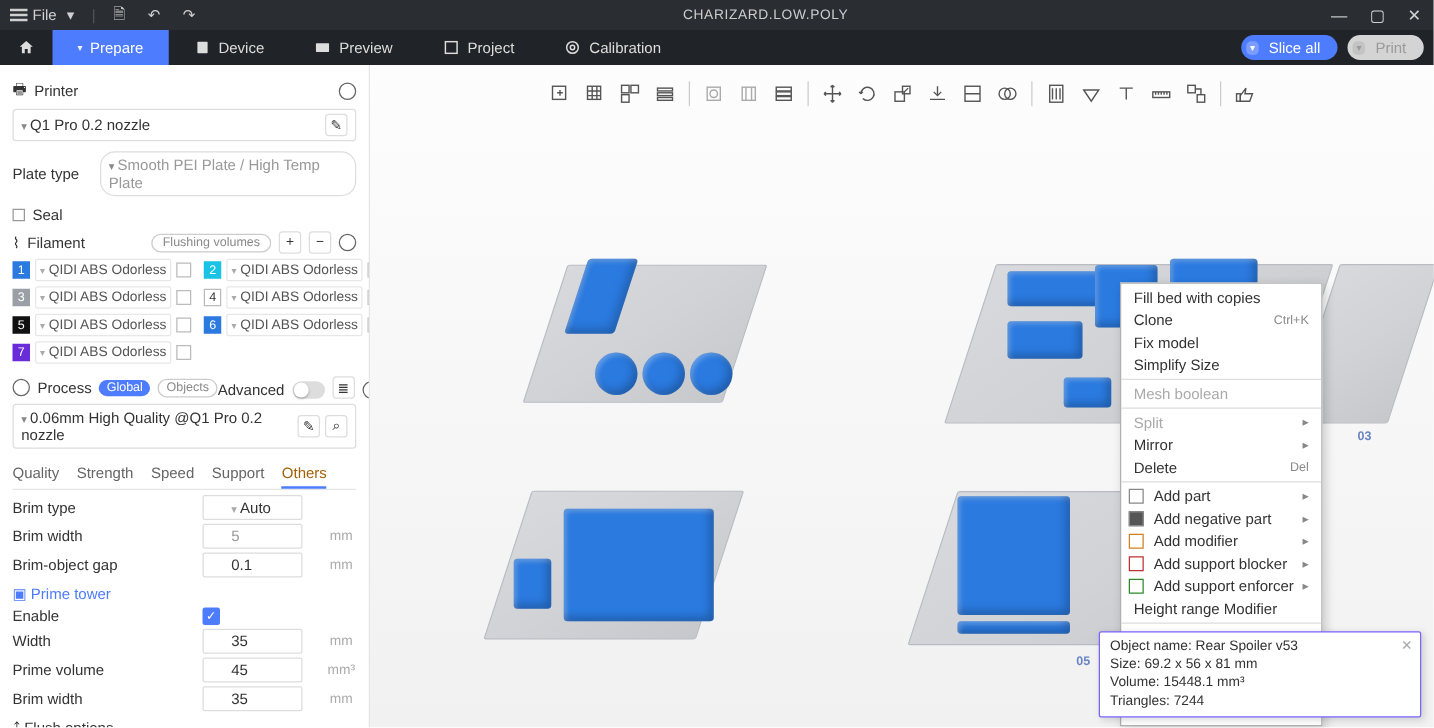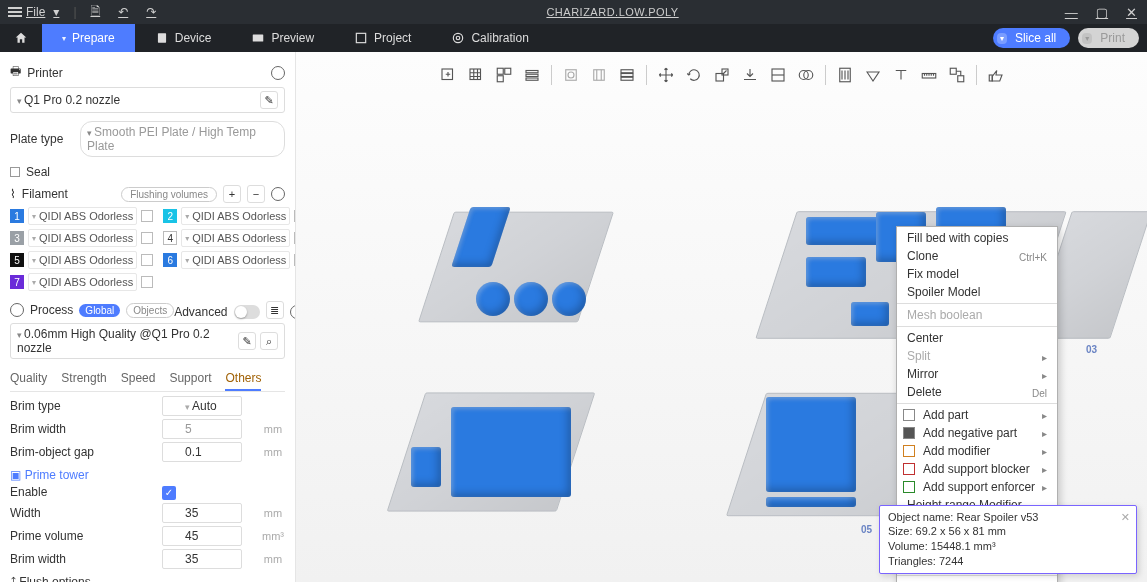--- a/index.html
+++ b/index.html
@@ -1,17 +1,17 @@
 <!DOCTYPE html>
 <html><head>
 <meta charset="utf-8">
 <style>
   * { box-sizing: border-box; font-family: -apple-system, "Segoe UI", Arial, sans-serif; }
   body { margin: 0; width: 1147px; height: 582px; background: #fff; overflow: hidden; font-size: 12px; color: #333; }
-  .titlebar { height: 24px; background: #2a2e33; color: #d0d0d0; display: flex; align-items: center; text-decoration: underline; }
+  .titlebar { height: 24px; background: #2a2e33; color: #d0d0d0; display: flex; align-items: center; }
   .tb-left { display: flex; align-items: center; gap: 10px; padding-left: 8px; }
   .tb-file { display: flex; align-items: center; gap: 4px; font-size: 12px; cursor: pointer; }
   .tb-file .ham { width: 14px; height: 10px; border-top: 2px solid #d0d0d0; border-bottom: 2px solid #d0d0d0; position: relative; }
   .tb-file .ham::after { content: ''; position: absolute; top: 2px; left: 0; right: 0; height: 2px; background: #d0d0d0; }
   .tb-item { padding: 0 4px; cursor: pointer; }
   .tb-center { flex: 1; text-align: center; font-size: 11px; color: #ccc; letter-spacing: 0.5px; }
   .tb-right { display: flex; gap: 18px; padding-right: 10px; align-items: center; }
   .win-btn { cursor: pointer; font-size: 13px; line-height: 1; }
 
   .navtabs { height: 28px; background: #202327; display: flex; align-items: stretch; color: #ddd; }
@@ -57,21 +57,21 @@
   .toolbar { position: absolute; top: 8px; left: 50%; transform: translateX(-50%); display: flex; gap: 2px; align-items: center; background: rgba(255,255,255,0); padding: 2px; }
   .tbtn { width: 26px; height: 26px; display: flex; align-items: center; justify-content: center; cursor: pointer; border-radius: 3px; color: #555; }
   .tbtn svg { width: 18px; height: 18px; }
   .tsep { width: 1px; height: 20px; background: #ccc; margin: 0 4px; }
 
   .plate-stub { position:absolute; background:#d7d9dd; border:1px solid #b8bcc2; border-radius:2px; overflow:hidden; }
   .plate-stub::after { content:''; position:absolute; inset:0; background:linear-gradient(135deg, rgba(0,0,0,0) 0%, rgba(0,0,0,.03) 50%, rgba(0,0,0,.08) 100%); }
   .blue-part { position:absolute; background:#2a7ae0; border-radius:3px; box-shadow: inset -3px -3px 8px rgba(0,0,0,.25), inset 2px 2px 4px rgba(255,255,255,.3); }
 
   .ctxmenu { position: absolute; left: 600px; top: 174px; width: 162px; background: #fff; border: 1px solid #b0b0b0; box-shadow: 2px 3px 8px rgba(0,0,0,.2); font-size: 12px; padding: 2px 0; }
-  .mit { padding: 2px 10px; display: flex; justify-content: space-between; align-items: flex-end; cursor: pointer; white-space: nowrap; }
+  .mit { padding: 2px 10px; display: flex; justify-content: space-between; align-items: center; cursor: pointer; white-space: nowrap; }
   .mit.dis { color: #aaa; cursor: default; }
   .mit .arr, .mit .sc { font-size: 10px; color: #888; }
   .mit .chk { font-size: 11px; color: #333; margin-right: 4px; }
   .msep { height: 1px; background: #ddd; margin: 2px 0; }
   .mit.ico { display:grid; grid-template-columns: 14px 1fr auto; gap:6px; align-items:center; padding:2px 10px 2px 6px;}
   .mit.ico .mi { width:12px; height:12px; display:inline-block; border:1px solid #888; }
 
   .info-panel { position: absolute; right: 10px; bottom: 8px; width: 258px; background: #fff; border: 1px solid #7a64ff; border-radius: 2px; padding: 4px 24px 4px 8px; font-size: 11px; line-height: 1.35; box-shadow: 2px 2px 6px rgba(0,0,0,.15); }
   .info-close { position: absolute; top: 4px; right: 6px; color: #aaa; cursor: pointer; }
 
@@ -477,30 +477,27 @@
           <span>Fill bed with copies</span>
         </div>
       <div class="mit">
           <span>Clone</span>
           <span class="sc">Ctrl+K</span>
         </div>
       <div class="mit">
           <span>Fix model</span>
         </div>
       <div class="mit">
-          <span>Spoiler Model</span>
+          <span>Simplify Size</span>
         </div>
       <div class="msep"></div>
       <div class="mit dis">
           <span>Mesh boolean</span>
         </div>
       <div class="msep"></div>
-      <div class="mit">
-          <span>Center</span>
-        </div>
       <div class="mit dis">
           <span>Split</span>
           <span class="arr">▸</span>
         </div>
       <div class="mit">
           <span>Mirror</span>
           <span class="arr">▸</span>
         </div>
       <div class="mit">
           <span>Delete</span>

